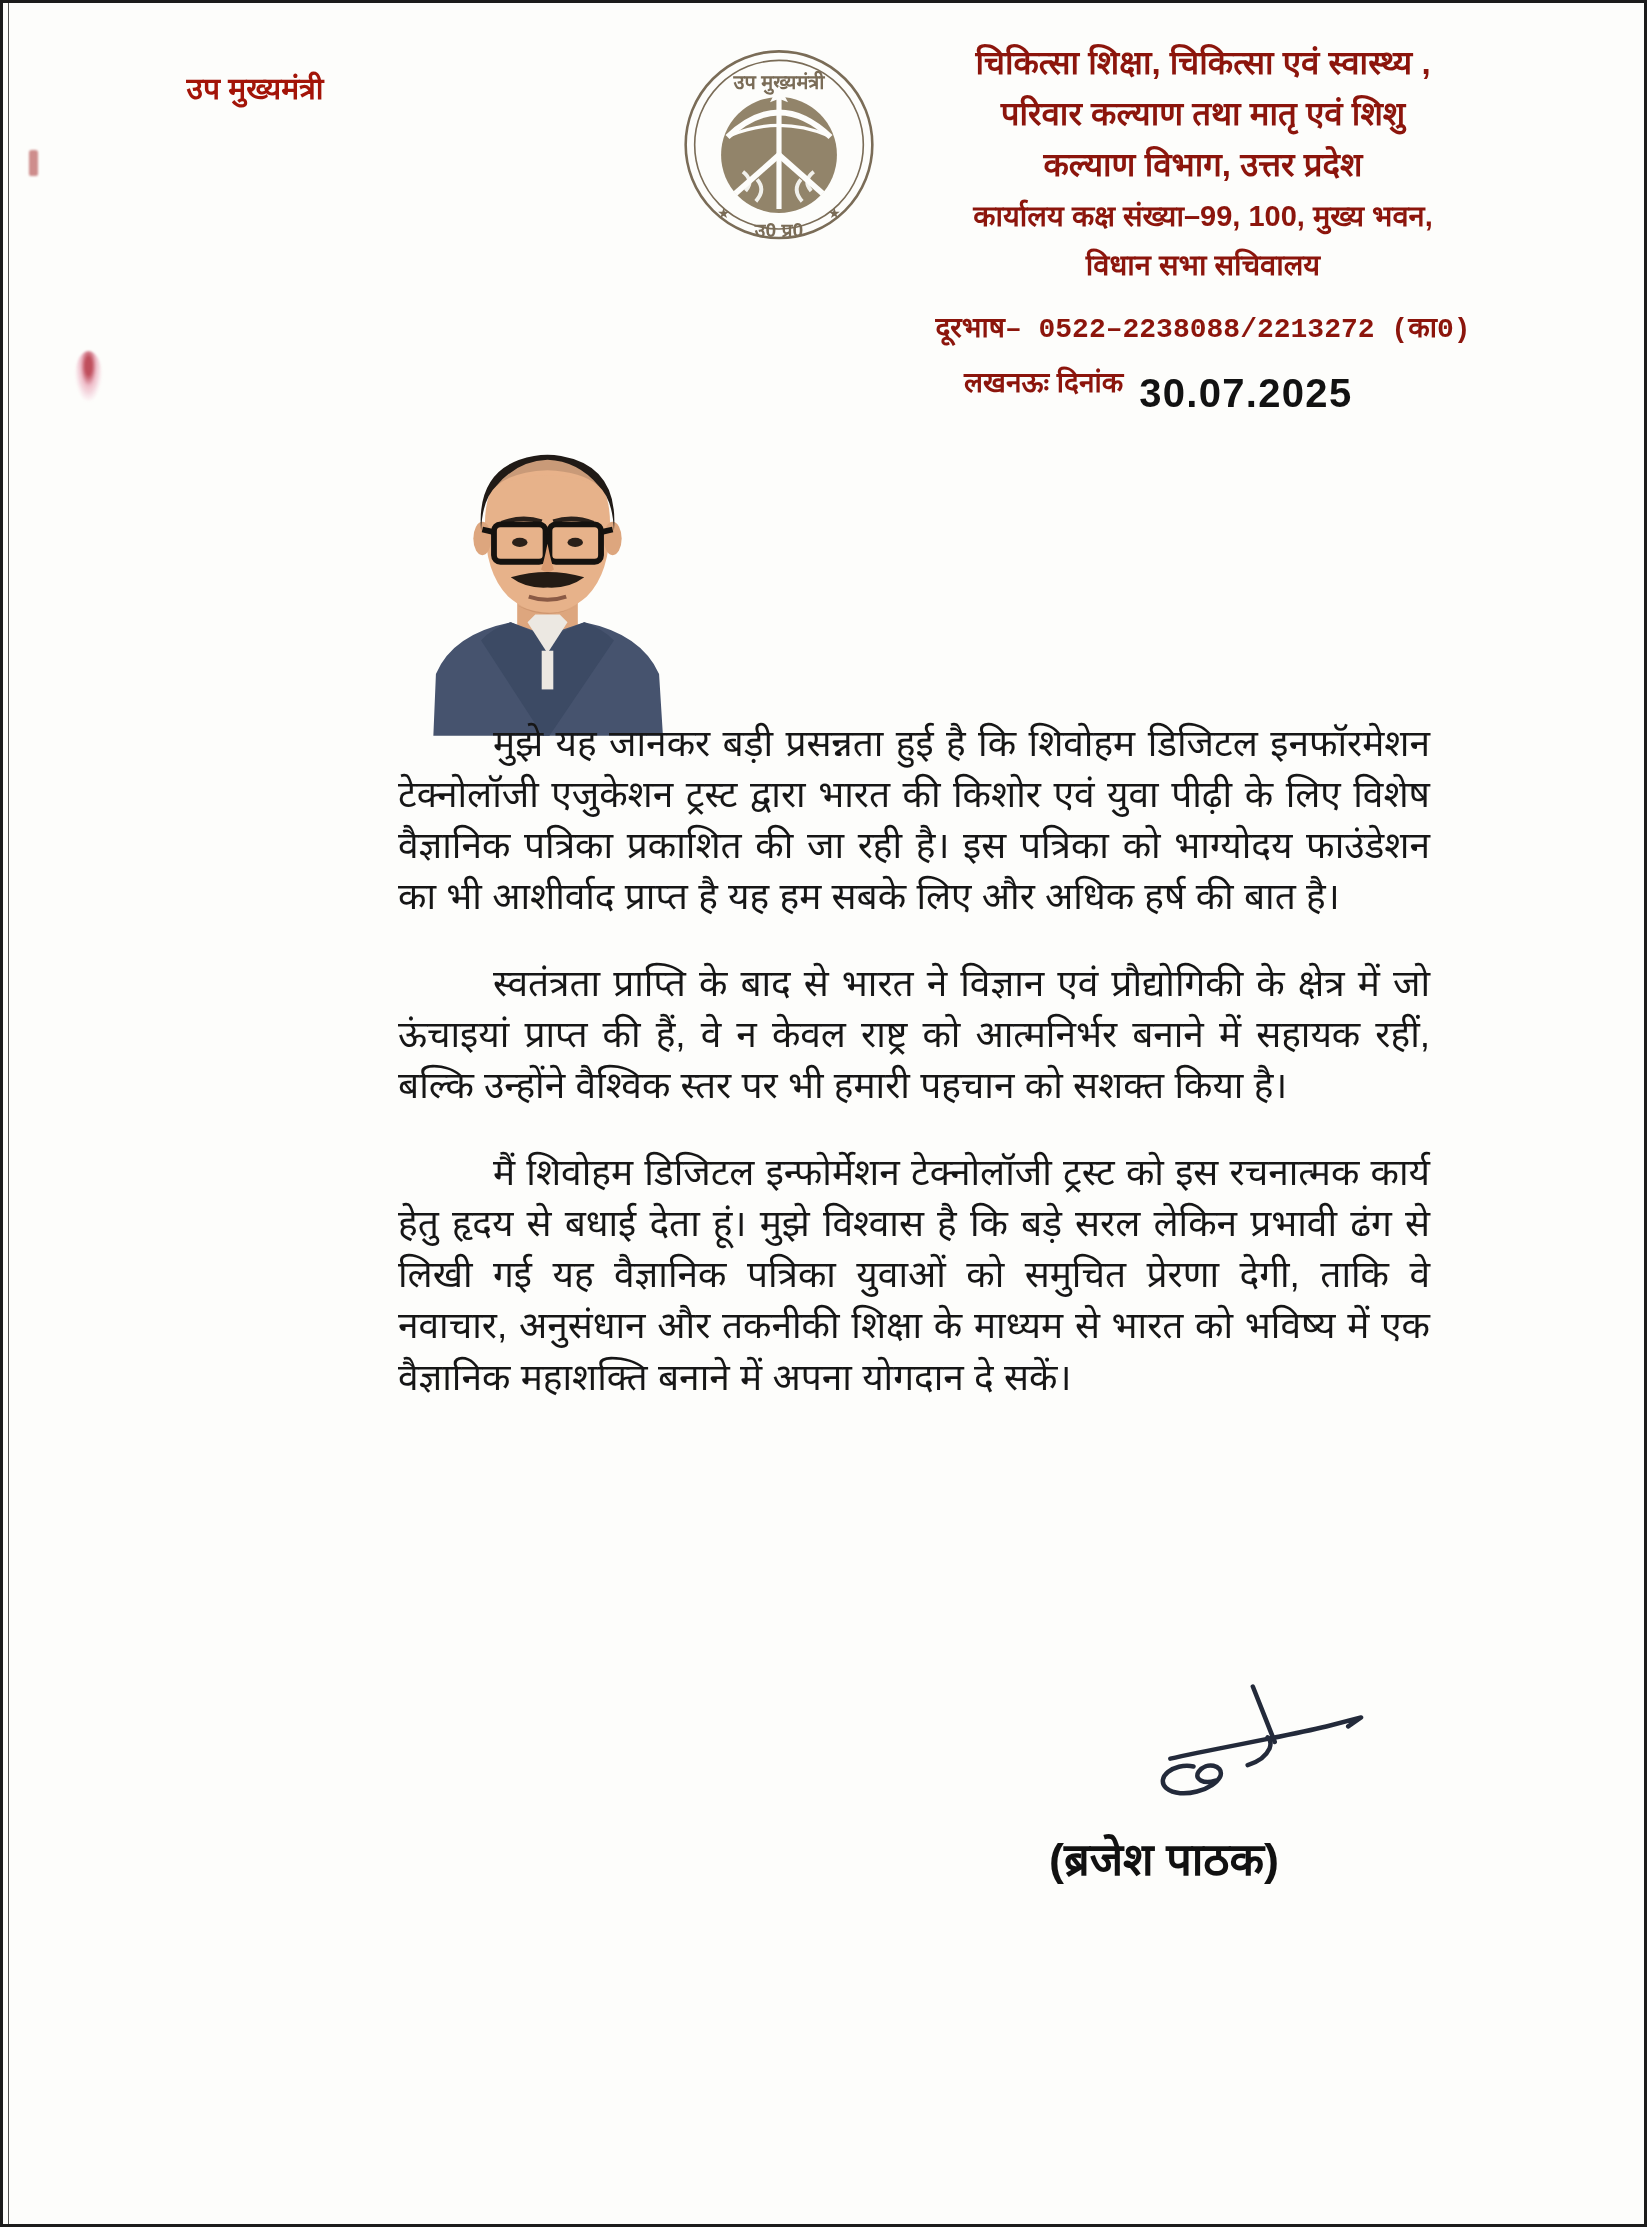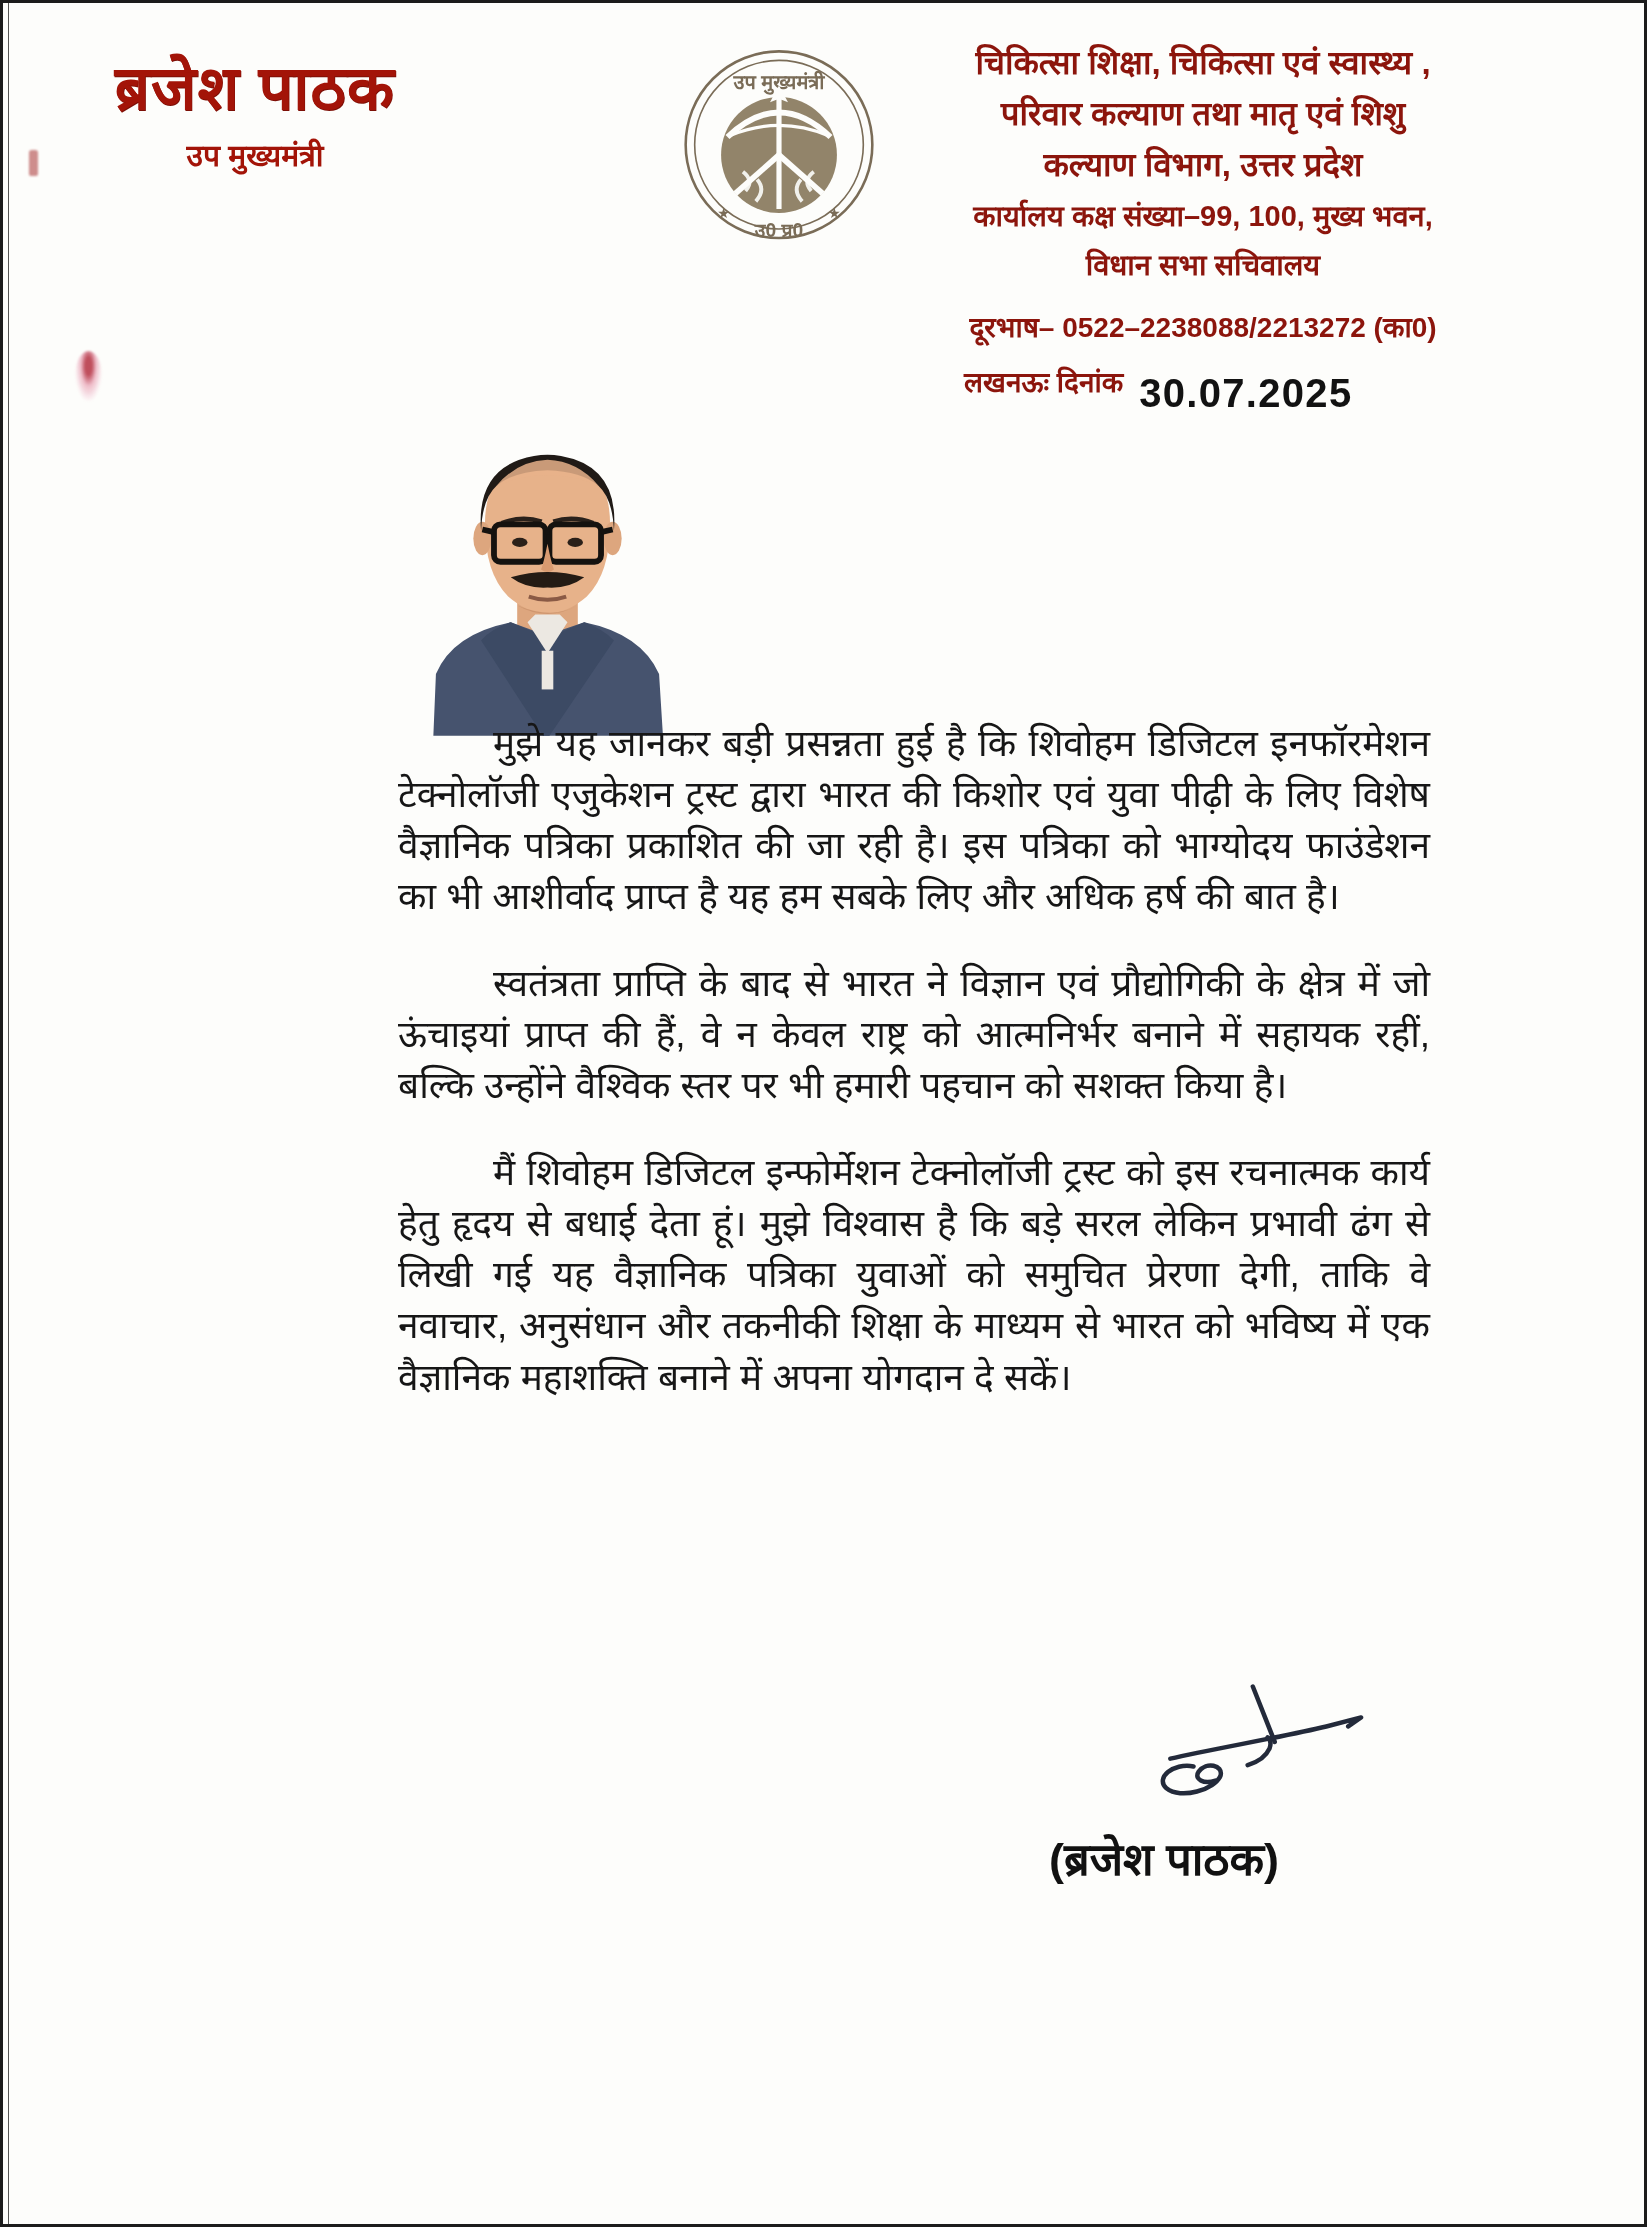--- a/index.html
+++ b/index.html
@@ -29,21 +29,21 @@
   .sender-title{
     margin-top:11.6px;font-size:30px;font-weight:bold;color:#a31408;
   }
   .emblem{position:absolute;left:678px;top:31px;width:196px;height:224px;opacity:.92;}
   .dept-block{
     position:absolute;left:884px;top:34px;width:632px;text-align:center;color:#8c150c;
   }
   .dept-line{font-size:33px;font-weight:bold;line-height:1.55;}
   .office-line{font-size:29px;font-weight:bold;line-height:1.5;margin-top:5px;}
   .office-line:first-of-type{margin-top:17px;}
-  .phone-line{font-size:28px;font-weight:bold;margin-top:19.3px;white-space:nowrap;}
+  .phone-line{font-size:28px;font-weight:bold;margin-top:19.3px;white-space:nowrap;font-family:Liberation Mono, monospace;}
   .place-date{
     margin-top:17px;font-size:28px;font-weight:bold;text-align:left;padding-left:77px;
     display:flex;align-items:flex-start;gap:16px;
   }
   .date-value{
     color:#121212;font-size:40px;font-weight:bold;letter-spacing:1.3px;
     transform:translateY(9px);
   }
   
   .photo{position:absolute;left:411px;top:418px;width:267px;height:315px;}
@@ -70,21 +70,20 @@
     position:absolute;left:26px;top:147px;width:9px;height:26px;
     background:rgba(160,30,30,.5);filter:blur(1.3px);border-radius:2.6px;
   }
 </style>
 </head>
 <body>
 
 <div class="page">
 
   <div class="sender-block">
-    <div class="sender-name">ब्रजेश पाठक</div>
     <div class="sender-title">उप मुख्यमंत्री</div>
   </div>
 
   <svg class="emblem" viewBox="0 0 304 348">
     <circle cx="152" cy="172" r="145" fill="none" stroke="#6f604a" stroke-width="4"></circle>
     <circle cx="152" cy="172" r="131" fill="none" stroke="#6f604a" stroke-width="2.5"></circle>
     <text x="152" y="86" font-size="31" font-weight="bold" fill="#6f604a" text-anchor="middle">उप मुख्यमंत्री</text>
 
     <g>
       <circle cx="152" cy="188" r="90" fill="#8a7a5e"></circle>

